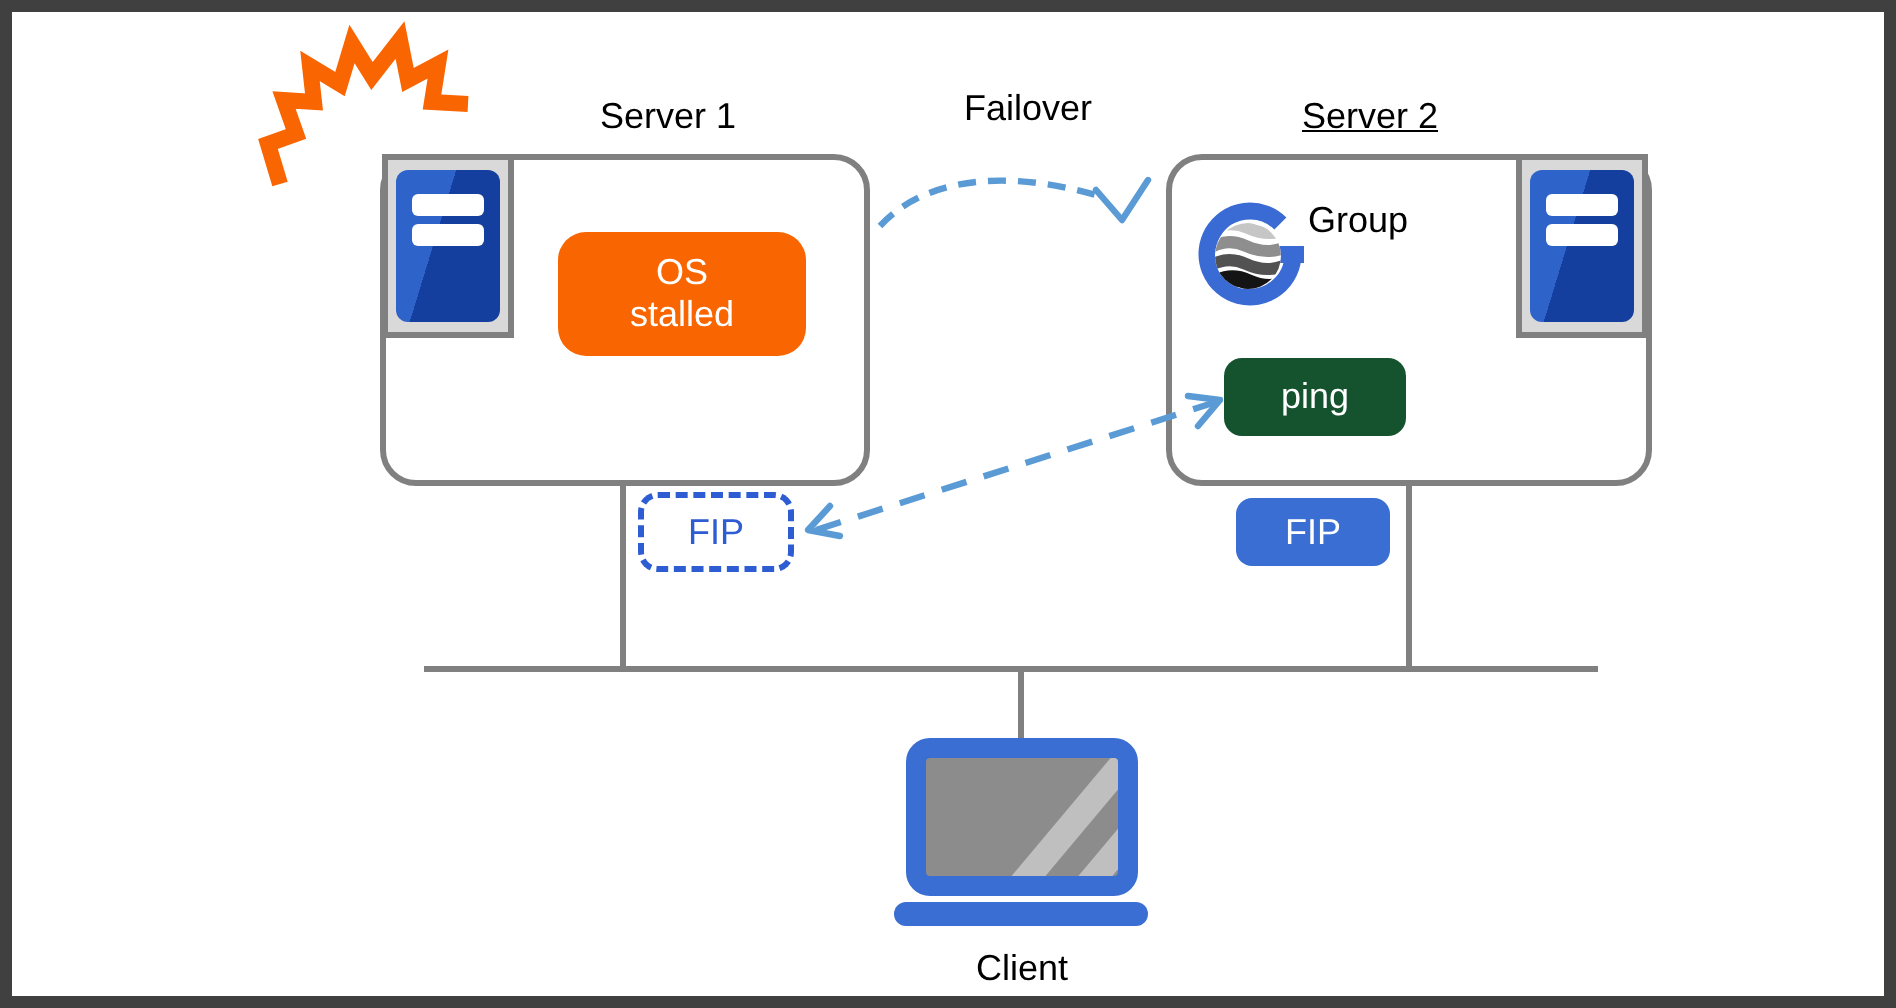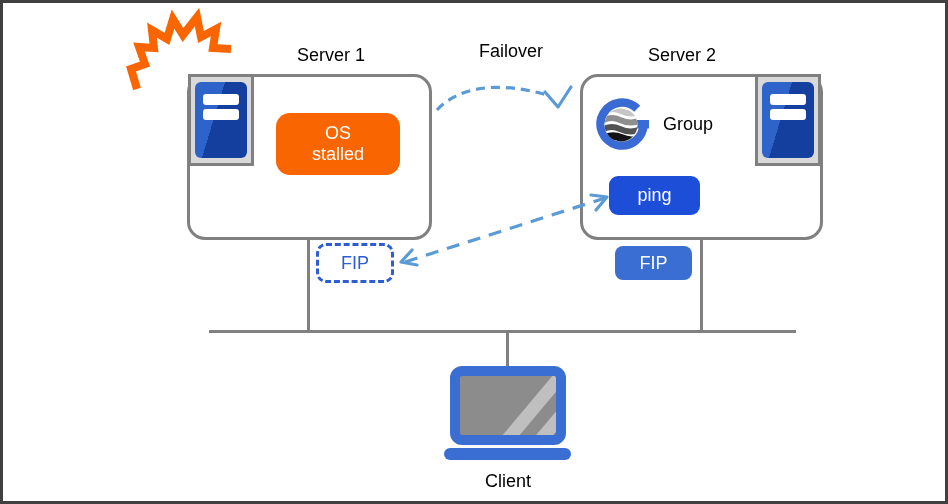--- a/index.html
+++ b/index.html
@@ -1,18 +1,18 @@
 <!DOCTYPE html>
 <html><head>
 <meta charset="utf-8">
 <style>
   html,body{margin:0;padding:0;background:#fff;}
   #canvas{
     position:relative;width:948px;height:504px;box-sizing:border-box;
-    background:#ffffff;border:3px solid #404040;overflow:hidden;
+    background:#ffffff;border:6px solid #404040;overflow:hidden;
     font-family:"Liberation Sans", sans-serif;color:#000;
   }
   svg{position:absolute;left:0;top:0;overflow:visible;}
 
   
   .diagram-label{
     position:absolute;transform:translateX(-50%);
     font-size:18px;line-height:20px;white-space:nowrap;color:#000;
   }
 
@@ -39,27 +39,27 @@
 
   
   .os-badge{
     position:absolute;left:273px;top:110px;width:124px;height:62px;
     background:#f96500;border-radius:14px;color:#fff;
     display:flex;align-items:center;justify-content:center;text-align:center;
     font-size:18px;line-height:21px;white-space:pre-line;
   }
 
   
-  .group-row{position:absolute;left:594px;top:94px;height:54px;display:flex;align-items:center;gap:12px;}
+  .group-row{position:absolute;left:594px;top:94px;height:54px;display:flex;align-items:flex-start;}
   .group-label{font-size:18px;color:#000;}
 
   
   .ping-badge{
     position:absolute;left:606px;top:173px;width:91px;height:39px;
-    background:#1d4ed8;border-radius:9px;color:#fff;font-size:18px;
+    background:#14532d;border-radius:9px;color:#fff;font-size:18px;
     display:flex;align-items:center;justify-content:center;
   }
 
   
   .fip-floating{
     position:absolute;left:313px;top:240px;width:78px;height:40px;box-sizing:border-box;
     background:#ffffff;border:3px dashed #2d5cd3;border-radius:10px;
     color:#2d5cd3;font-size:18px;display:flex;align-items:center;justify-content:center;
   }
   .fip-active{
@@ -101,21 +101,21 @@
     <div class="server-tower">
       <div class="server-slot slot1"></div>
       <div class="server-slot slot2"></div>
     </div>
   </div>
   <div class="os-badge">OS
 stalled</div>
 
   <div class="diagram-label" style="left:508px;top:38px;">Failover</div>
 
-  <div class="diagram-label" style="left:679px;top:42px;">Server 2</div>
+  <div class="diagram-label" style="left:679px;top:42px;text-decoration:underline;">Server 2</div>
   <div class="server-box" style="left:577px;top:71px;"></div>
   <div class="server-frame" style="left:752px;top:71px;">
     <div class="server-tower">
       <div class="server-slot slot1"></div>
       <div class="server-slot slot2"></div>
     </div>
   </div>
 
   <div class="group-row">
     <svg width="54" height="54" style="position:static;" viewBox="0 0 54 54">

